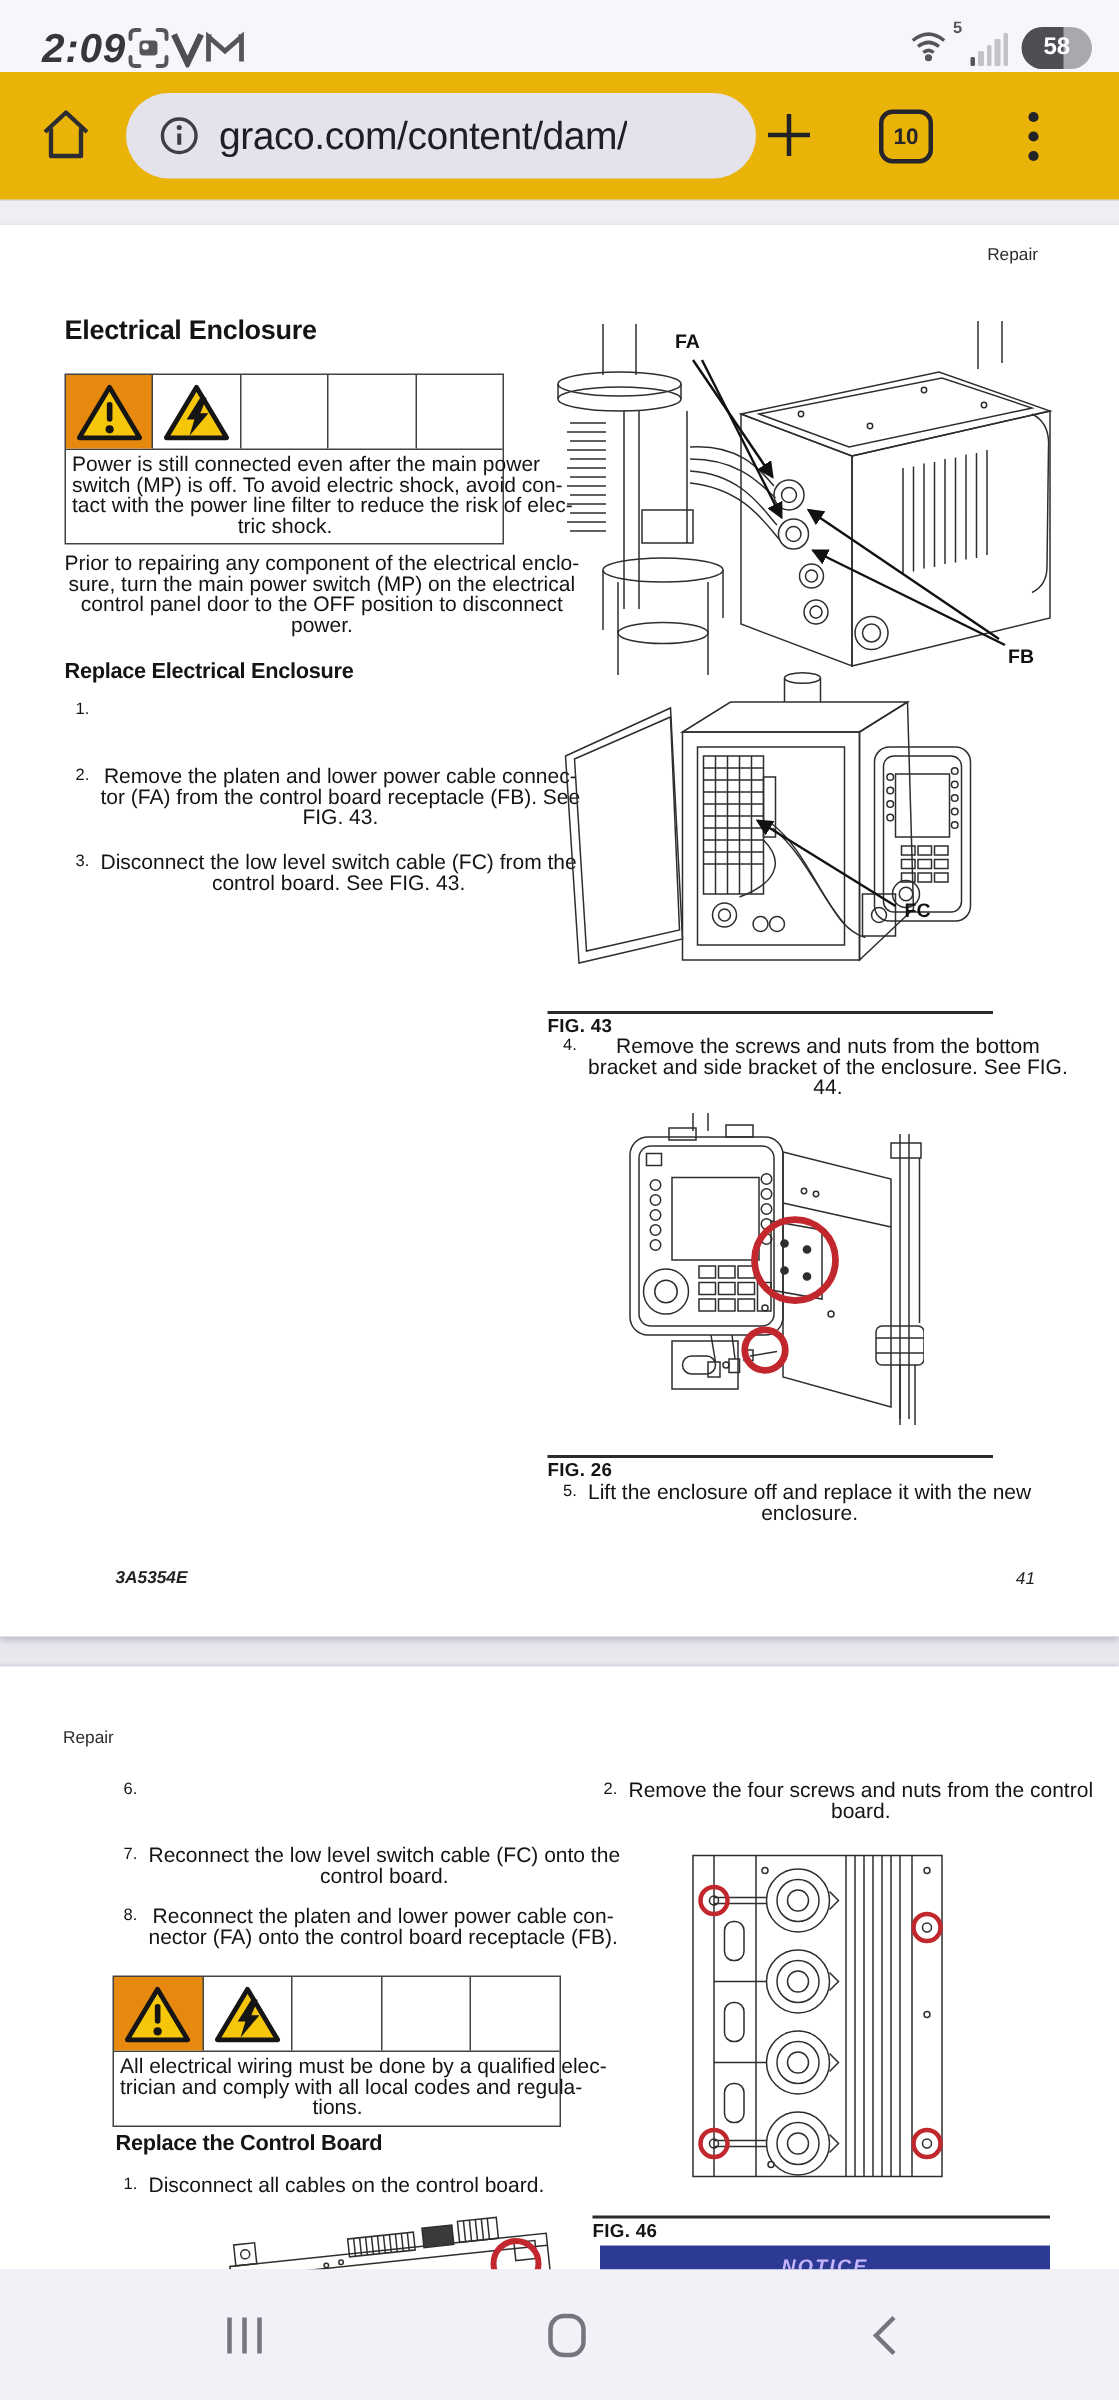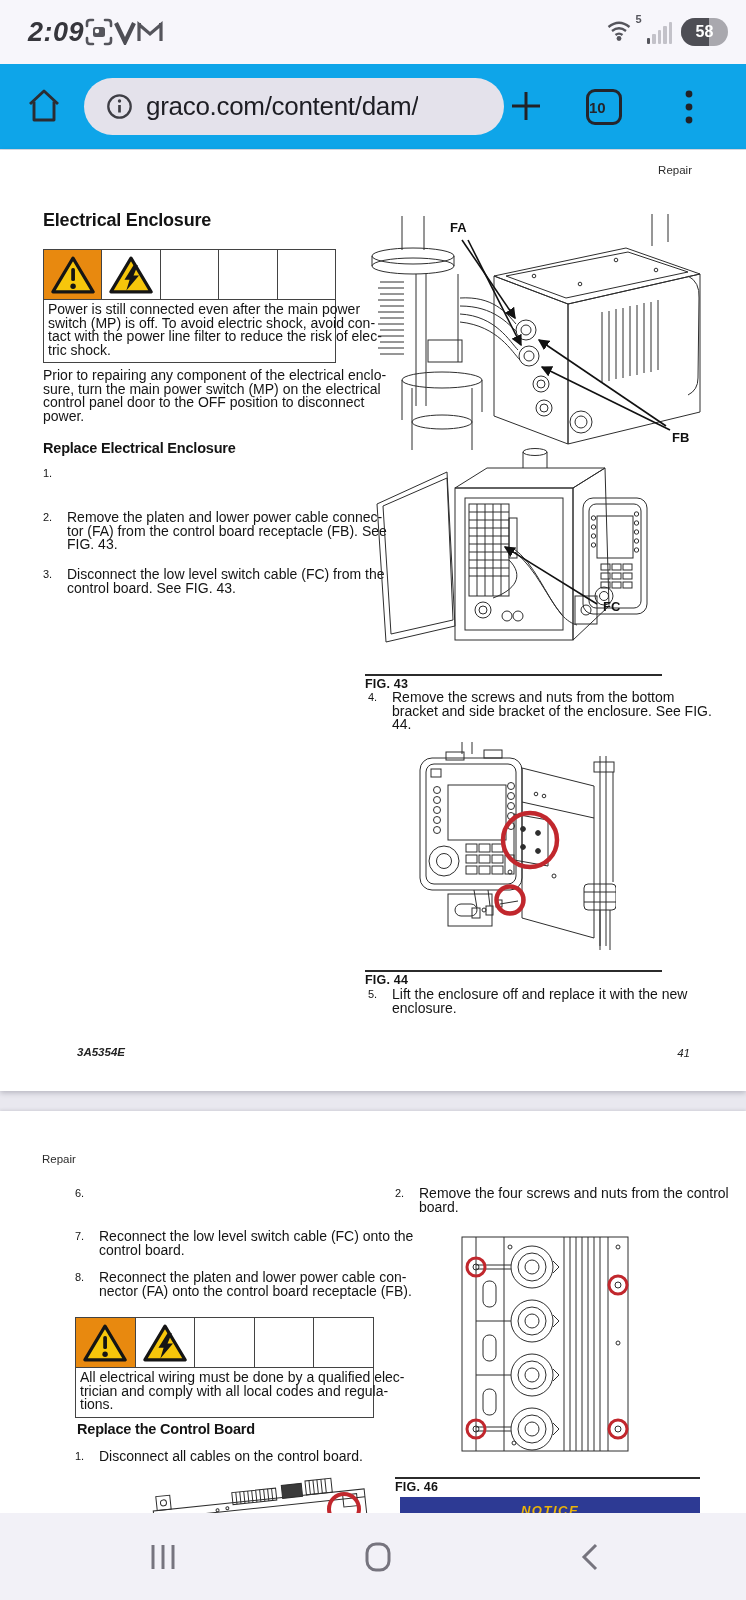--- a/index.html
+++ b/index.html
@@ -15,34 +15,34 @@
   .wifiwrap{position:relative;margin-right:4px;}
   .wifi5{position:absolute;top:-5px;right:-8px;font-size:11px;font-weight:bold;color:#55555c;}
   .sigbars{display:flex;align-items:flex-end;gap:2px;height:23px;}
   .sigbars i{display:block;width:3.5px;background:#c3c2c9;border-radius:1px;}
   .sigbars i.dark{background:#55555c;}
   .bat{position:relative;width:47px;height:28px;border-radius:14px;background:#a9a8ae;overflow:hidden;}
   .batfill{position:absolute;top:0;bottom:0;left:0;width:60%;background:#4e4e55;}
   .battxt{position:absolute;inset:0;display:flex;align-items:center;justify-content:center;
           color:#fff;font-size:16px;font-weight:bold;}
   
-  .toolbar{position:absolute;top:64px;left:0;right:0;height:85px;background:#0ea5e9;
+  .toolbar{position:absolute;top:48px;left:0;right:0;height:85px;background:#eab308;
            border-bottom:1px solid #dddce3;}
   .tb-home{position:absolute;left:26px;top:23px;}
   .urlpill{position:absolute;left:84px;top:14px;width:420px;height:57px;border-radius:29px;
            background:#e4e2eb;display:flex;align-items:center;padding-left:22px;
            box-sizing:border-box;gap:13px;}
   .urltxt{font-size:26px;color:#1e1e24;letter-spacing:-.3px;white-space:nowrap;overflow:hidden;}
   .tb-plus{position:absolute;left:508px;top:24px;}
   .tabbox{position:absolute;left:586px;top:25px;width:30px;height:30px;border:3px solid #25252b;
-          border-radius:9px;display:flex;align-items:center;
+          border-radius:9px;display:flex;align-items:center;justify-content:center;
           font-size:15px;font-weight:bold;color:#25252b;}
   .tb-menu{position:absolute;left:684px;top:24px;}
   
-  .docarea{position:absolute;top:150px;left:0;width:746px;height:1363px;background:#e9e8ef;}
+  .docarea{position:absolute;top:150px;left:0;width:746px;height:1363px;background:#e9e8ef;text-align:center;}
   .page{position:absolute;left:0;width:746px;background:#fff;color:#141414;}
   .p1{top:0;height:941px;box-shadow:0 2px 5px rgba(60,60,80,.28);}
   .p2{top:961px;height:402px;overflow:hidden;box-shadow:0 -1px 3px rgba(60,60,80,.15);}
   .runhead{position:absolute;font-size:11.5px;color:#2c2c2c;}
   .h1{position:absolute;font-size:18px;font-weight:bold;letter-spacing:-.2px;}
   .h2{position:absolute;font-size:14.5px;font-weight:bold;letter-spacing:-.2px;}
   .t{white-space:pre;font-size:14px;line-height:13.5px;}
   .para{position:absolute;}
   .step{position:absolute;display:flex;}
   .step .n{width:24px;flex:none;font-size:11px;line-height:13.5px;}
@@ -50,21 +50,21 @@
   .wicons{display:flex;height:49px;}
   .wcell{flex:1;border-right:1.3px solid #434343;display:flex;align-items:center;justify-content:center;}
   .wcell:last-child{border-right:0;}
   .orange{background:#e8890f;}
   .wtext{border-top:1.3px solid #434343;padding:3px 3px 5px 4px;}
   .figsvg{position:absolute;}
   .figcap{position:absolute;font-size:12.5px;font-weight:bold;letter-spacing:.2px;margin-top:21px;}
   .figrule{position:absolute;height:2px;background:#2b2b2b;}
   .figlab{font-size:13px;font-weight:600;fill:#111;font-family:"Liberation Sans",sans-serif;}
   .pfoot{position:absolute;font-size:11.5px;font-style:italic;color:#222;}
-  .notice{position:absolute;background:#2d3a94;color:#eab308;display:flex;align-items:center;
+  .notice{position:absolute;background:#2d3a94;color:#c4b5fd;display:flex;align-items:center;
           justify-content:center;font-size:13px;font-weight:bold;font-style:italic;letter-spacing:1.5px;}
   
   .navbar{position:absolute;left:0;top:1513px;width:746px;height:87px;background:#f2f1f7;z-index:9;
           display:flex;align-items:center;justify-content:space-between;
           padding:0 148px 0 150px;box-sizing:border-box;}
 </style>
 </head>
 <body>
 
 <div class="screen">
@@ -387,21 +387,21 @@
           <path d="M166,150 h32 M166,160 h32"></path>
           <line x1="182" y1="168" x2="182" y2="208"></line>
             <line x1="192" y1="168" x2="192" y2="208"></line>
         </g>
         <g fill="none" stroke="#c1272d" stroke-width="4.5">
           <circle cx="112" cy="98" r="27"></circle>
           <circle cx="92" cy="158" r="13.5"></circle>
         </g>
       </svg>
 
-      <div class="figcap" style="left:365px;top:802px;">FIG. 44</div>
+      <div class="figcap" style="left:365px;top:802px;">FIG. 26</div>
       <div class="figrule" style="left:365px;top:820px;width:297px;"></div>
 
       <div class="step" style="left:368px;top:838px;width:330px;">
         <span class="n">5.</span>
         <span class="t">Lift the enclosure off and replace it with the new
 enclosure.</span>
       </div>
 
       <div class="pfoot" style="left:77px;top:896px;font-weight:bold;">3A5354E</div>
       <div class="pfoot" style="right:56px;top:897px;">41</div>

